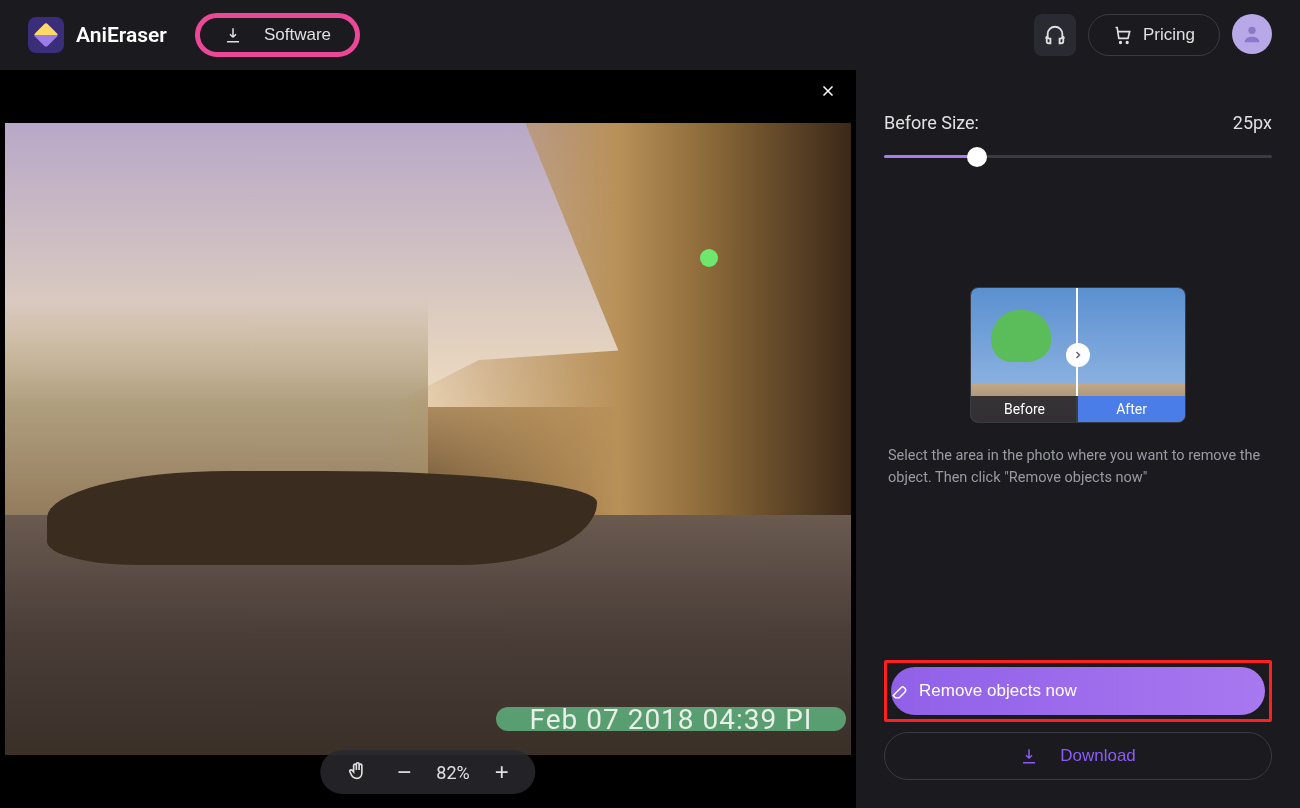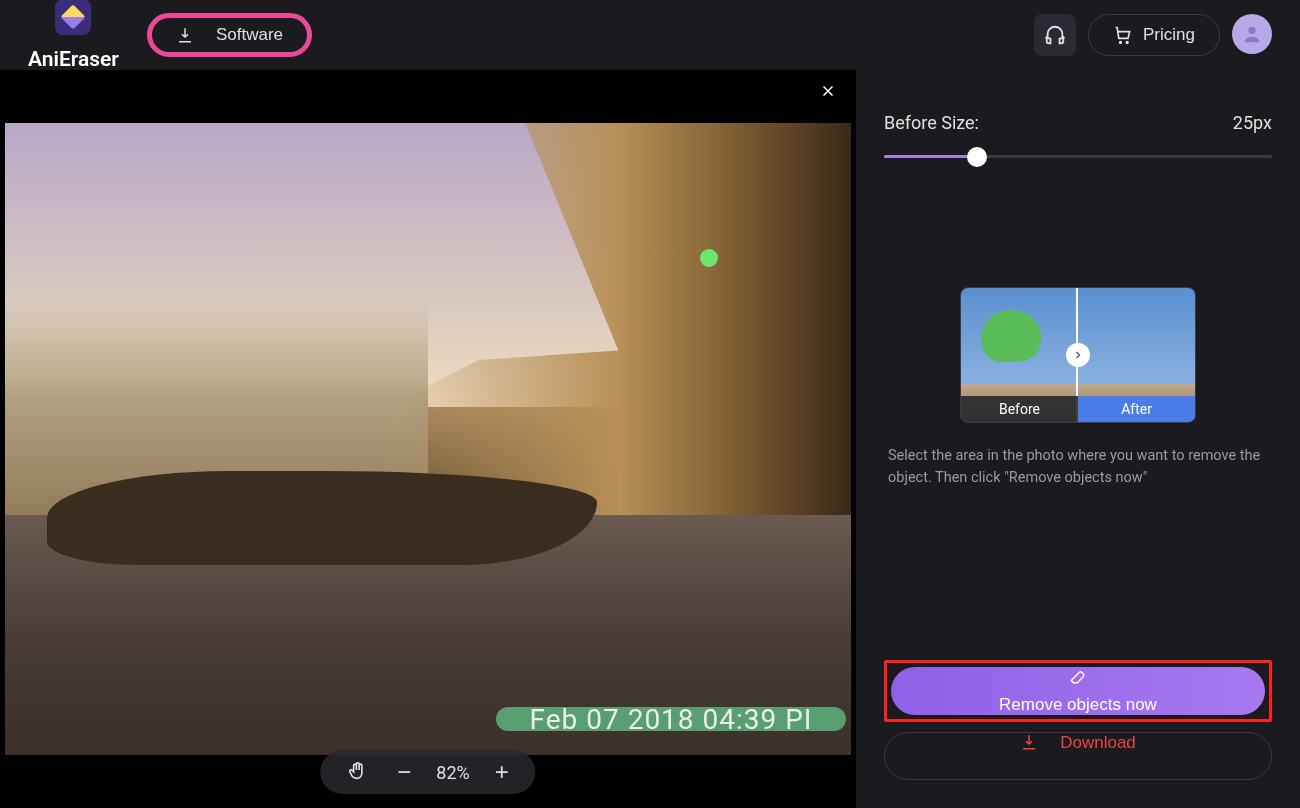--- a/index.html
+++ b/index.html
@@ -17,21 +17,20 @@
   height: 70px;
   display: flex;
   align-items: center;
   padding: 0 28px;
   background: #1a1a1f;
 }
 .logo-wrap {
   display: flex;
   align-items: center;
   gap: 12px;
-  flex-direction: column;
 }
 .logo-icon {
   width: 36px;
   height: 36px;
   background: #3a2d7a;
   border-radius: 8px;
   display: flex;
   align-items: center;
   justify-content: center;
 }
@@ -315,21 +314,21 @@
   cursor: grab;
 }
 
 .preview-wrap {
   margin-top: 120px;
   display: flex;
   flex-direction: column;
   align-items: center;
 }
 .preview-box {
-  width: 236px;
+  width: 216px;
   height: 136px;
   border-radius: 8px;
   overflow: hidden;
   display: flex;
   position: relative;
   border: 1px solid #3a3a42;
 }
 .preview-half {
   width: 50%;
   position: relative;
@@ -411,33 +410,32 @@
   border-radius: 24px;
   background: linear-gradient(to right, #9060e8, #a878f0);
   border: none;
   color: #fff;
   font-size: 17px;
   font-weight: 500;
   display: flex;
   align-items: center;
   gap: 10px;
   cursor: pointer;
-  flex-direction: column;
 }
 .download-btn {
   width: 100%;
   height: 48px;
   margin-top: 10px;
   border-radius: 24px;
   border: 1px solid #3a3a42;
   background: transparent;
-  color: #ef4444;
+  color: #8b5cf6;
   font-size: 17px;
   display: flex;
-  align-items: flex-start;
+  align-items: center;
   justify-content: center;
   gap: 22px;
   cursor: pointer;
 }
 </style>
 </head>
 <body>
 
 <div class="header">
   <div class="logo-wrap">

